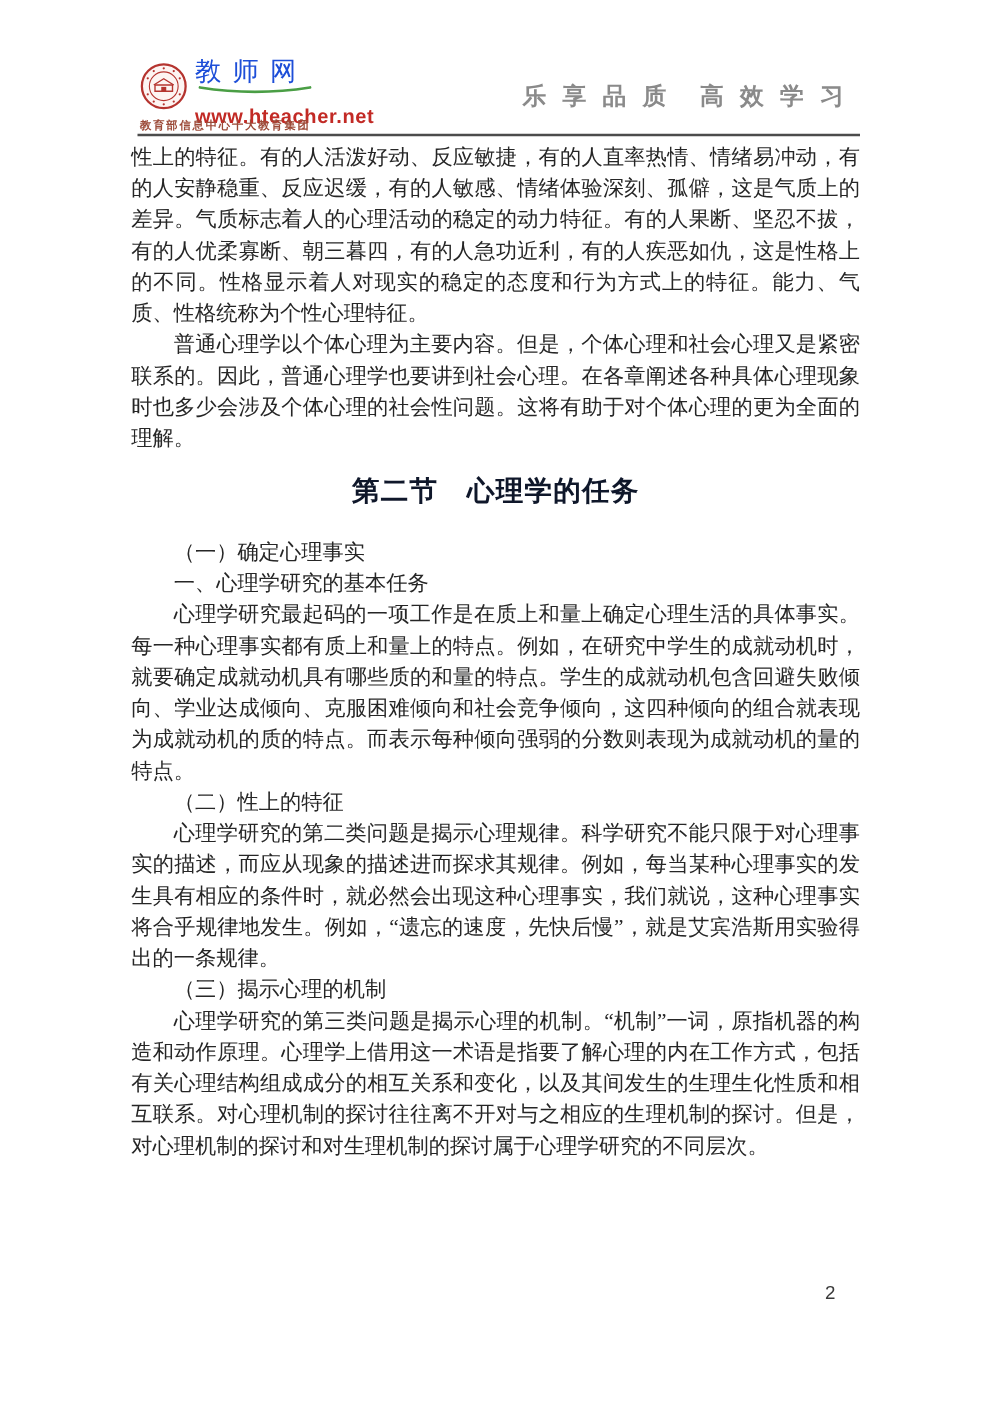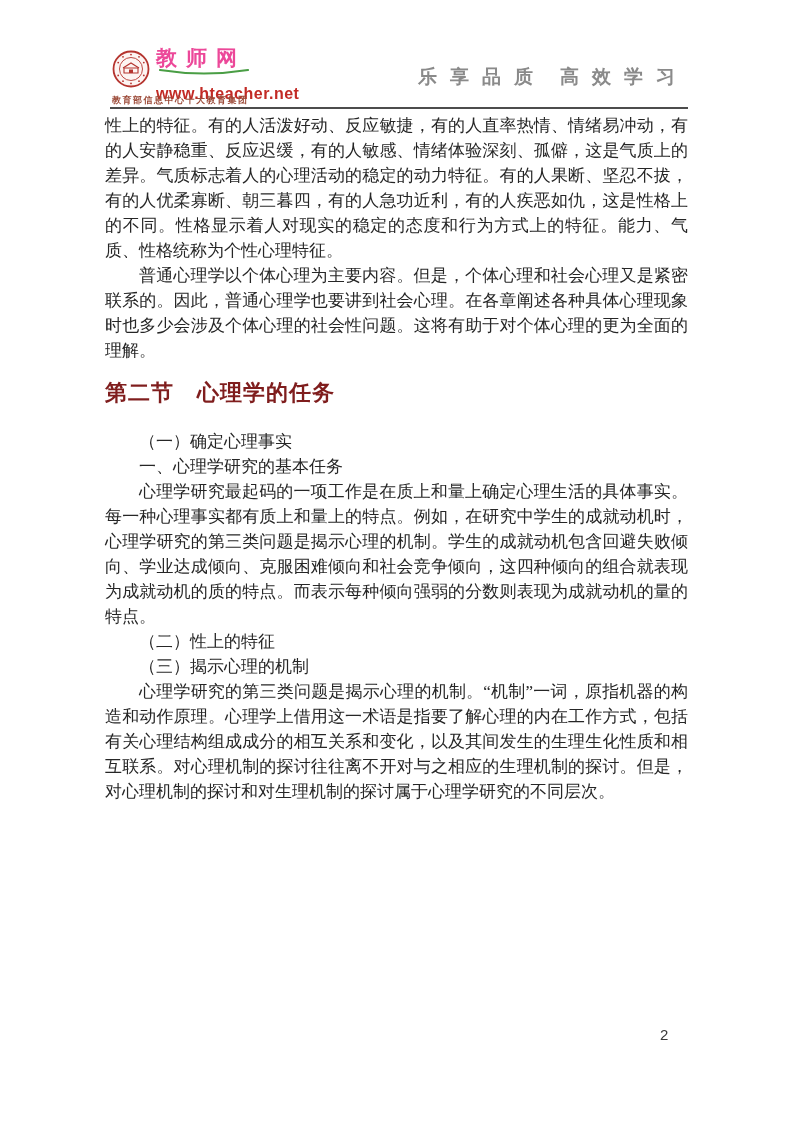--- a/index.html
+++ b/index.html
@@ -11,21 +11,21 @@
     font-family:"Liberation Serif","DejaVu Serif",serif;
   }
 
   
   .header{position:absolute;left:0;top:0;width:793px;height:112px;}
   .logo{position:absolute;left:112px;top:46px;display:flex;align-items:flex-start;}
   .seal{width:38px;height:38px;margin-top:4px;}
   .logo-text{margin-left:6px;display:flex;flex-direction:column;}
   .logo-title{
     font-family:"Liberation Sans","DejaVu Sans",sans-serif;
-    font-size:21px;font-weight:bold;color:#ec4899;
+    font-size:21px;font-weight:normal;color:#1d4ed8;
     letter-spacing:9px;line-height:24px;white-space:nowrap;
   }
   .logo-swoosh{width:92px;height:7px;margin:-2px 0 0 2px;}
   .logo-url{
     font-family:"Liberation Sans","DejaVu Sans",sans-serif;
     font-size:16px;font-weight:bold;color:#c22a25;
     letter-spacing:.5px;line-height:12px;margin-top:13px;
   }
   .logo-caption{
     position:absolute;left:112px;top:94px;
@@ -48,22 +48,22 @@
   .doc-body{
     position:absolute;left:105px;top:113px;width:583px;
     font-size:17px;line-height:25px;color:#262626;
     text-align:justify;text-justify:inter-ideograph;
   }
   .para{margin:0;text-indent:2em;}
   .para.no-indent{text-indent:0;}
   .subhead{margin:0;text-indent:2em;}
   .section-title{
     font-family:"Liberation Sans","DejaVu Sans",sans-serif;
-    font-size:22px;font-weight:bold;color:#7f1d1d;
-    text-indent:0;
+    font-size:22px;font-weight:bold;color:#0f172a;
+    text-align:center;text-indent:0;
     margin:14px 0 20px 0;line-height:32px;letter-spacing:1px;
   }
 
   
   .page-number{
     position:absolute;left:660px;top:1026px;
     font-family:"Liberation Sans","DejaVu Sans",sans-serif;
     font-size:15px;color:#3a3a3a;
   }
 </style>
@@ -107,22 +107,23 @@
     </div>
     <div class="header-rule"></div>
   </div>
 
   <div class="doc-body">
     <p class="para no-indent">性上的特征。有的人活泼好动、反应敏捷，有的人直率热情、情绪易冲动，有的人安静稳重、反应迟缓，有的人敏感、情绪体验深刻、孤僻，这是气质上的差异。气质标志着人的心理活动的稳定的动力特征。有的人果断、坚忍不拔，有的人优柔寡断、朝三暮四，有的人急功近利，有的人疾恶如仇，这是性格上的不同。性格显示着人对现实的稳定的态度和行为方式上的特征。能力、气质、性格统称为个性心理特征。</p>
     <p class="para">普通心理学以个体心理为主要内容。但是，个体心理和社会心理又是紧密联系的。因此，普通心理学也要讲到社会心理。在各章阐述各种具体心理现象时也多少会涉及个体心理的社会性问题。这将有助于对个体心理的更为全面的理解。</p>
     <h2 class="section-title">第二节　心理学的任务</h2>
     <p class="subhead">（一）确定心理事实</p>
     <p class="subhead">一、心理学研究的基本任务</p>
-    <p class="para">心理学研究最起码的一项工作是在质上和量上确定心理生活的具体事实。每一种心理事实都有质上和量上的特点。例如，在研究中学生的成就动机时，心理学研究的第三类问题是揭示心理的机制。学生的成就动机包含回避失败倾向、学业达成倾向、克服困难倾向和社会竞争倾向，这四种倾向的组合就表现为成就动机的质的特点。而表示每种倾向强弱的分数则表现为成就动机的量的特点。</p>
+    <p class="para">心理学研究最起码的一项工作是在质上和量上确定心理生活的具体事实。每一种心理事实都有质上和量上的特点。例如，在研究中学生的成就动机时，就要确定成就动机具有哪些质的和量的特点。学生的成就动机包含回避失败倾向、学业达成倾向、克服困难倾向和社会竞争倾向，这四种倾向的组合就表现为成就动机的质的特点。而表示每种倾向强弱的分数则表现为成就动机的量的特点。</p>
     <p class="subhead">（二）性上的特征</p>
+    <p class="para">心理学研究的第二类问题是揭示心理规律。科学研究不能只限于对心理事实的描述，而应从现象的描述进而探求其规律。例如，每当某种心理事实的发生具有相应的条件时，就必然会出现这种心理事实，我们就说，这种心理事实将合乎规律地发生。例如，“遗忘的速度，先快后慢”，就是艾宾浩斯用实验得出的一条规律。</p>
     <p class="subhead">（三）揭示心理的机制</p>
     <p class="para">心理学研究的第三类问题是揭示心理的机制。“机制”一词，原指机器的构造和动作原理。心理学上借用这一术语是指要了解心理的内在工作方式，包括有关心理结构组成成分的相互关系和变化，以及其间发生的生理生化性质和相互联系。对心理机制的探讨往往离不开对与之相应的生理机制的探讨。但是，对心理机制的探讨和对生理机制的探讨属于心理学研究的不同层次。</p>
 
   </div>
 
   <div class="page-number">2</div>
 
 </div>
 
 </body></html>

